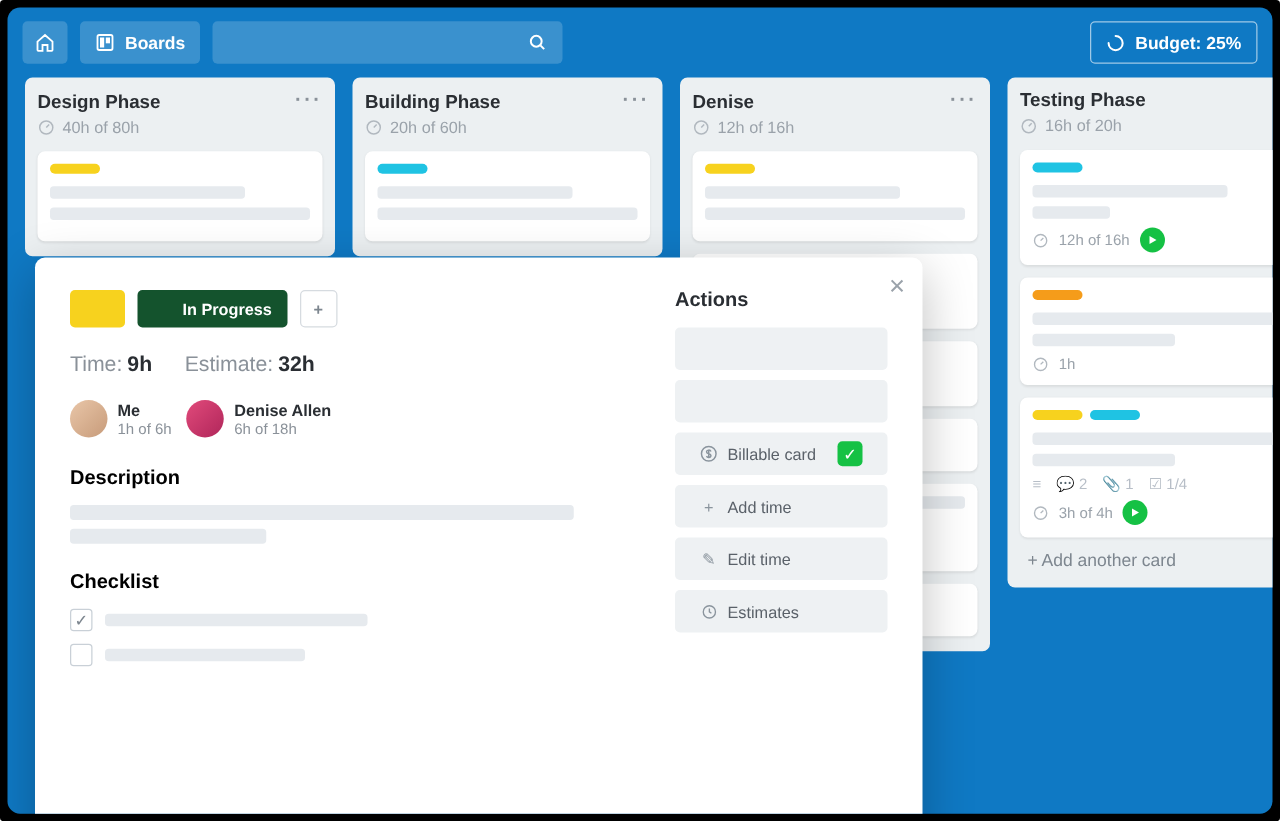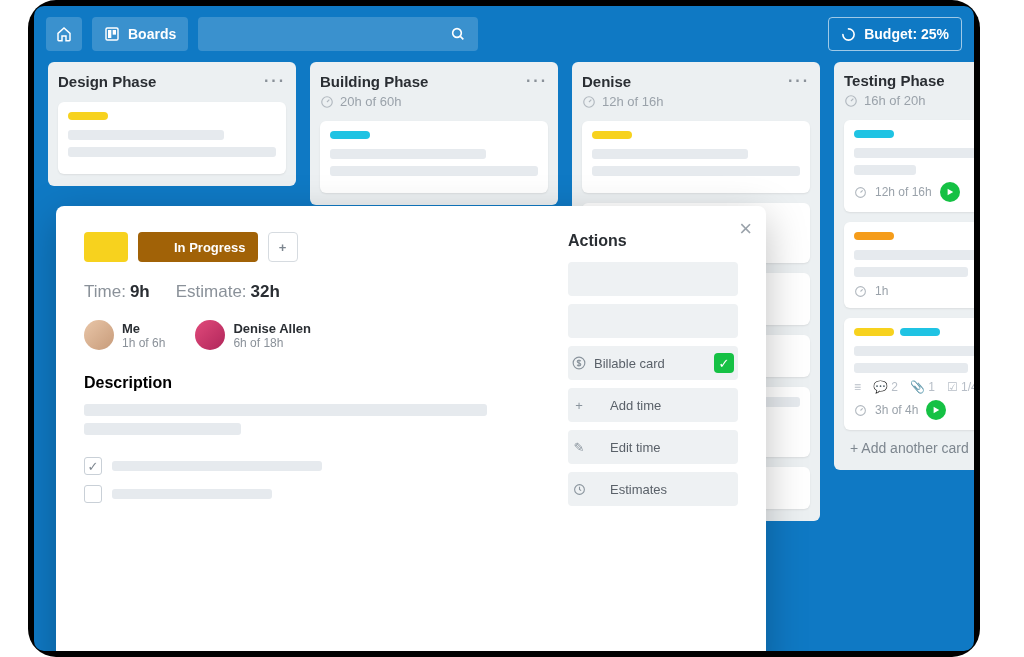--- a/index.html
+++ b/index.html
@@ -1,17 +1,17 @@
 <!DOCTYPE html>
 <html><head>
 <meta charset="utf-8">
 <style>
 * { box-sizing: border-box; margin: 0; padding: 0; font-family: -apple-system, BlinkMacSystemFont, 'Segoe UI', Helvetica, Arial, sans-serif; }
 body { background: #fff; width: 1024px; height: 657px; overflow: hidden; }
-.shell { width: 952px; height: 657px; background: #000; border-radius: 28px; padding: 6px; margin-left: 28px; }
+.shell { width: 1024px; height: 657px; background: #000; border-radius: 3px; padding: 6px; }
 .app { width: 100%; height: 100%; background: #0f79c4; border-radius: 10px; overflow: hidden; position: relative; }
 
 
 .topbar { height: 56px; display: flex; align-items: center; padding: 0 12px; gap: 10px; }
 .tb-btn { height: 34px; display: inline-flex; align-items: center; gap: 8px; padding: 0 12px; border-radius: 4px; background: rgba(255,255,255,0.18); color: #fff; font-size: 14px; font-weight: 600; cursor: pointer; }
 .tb-btn.icon-only { padding: 0 10px; }
 .search { flex: 0 0 280px; height: 34px; background: rgba(255,255,255,0.18); border-radius: 4px; display: flex; align-items: center; justify-content: flex-end; padding: 0 12px; }
 .spacer { flex: 1; }
 .tb-outline { height: 34px; display: inline-flex; align-items: center; gap: 8px; padding: 0 12px; border-radius: 4px; color: #fff; border: 1px solid rgba(255,255,255,0.6); font-size: 14px; font-weight: 600; cursor: pointer; }
 
@@ -41,38 +41,38 @@
 
 
 .modal { position: absolute; left: 22px; top: 200px; width: 710px; height: 470px; background: #fff; border-radius: 8px; box-shadow: 0 12px 40px rgba(0,0,0,0.25); padding: 26px 28px; display: flex; gap: 36px; }
 .modal .close { position: absolute; top: 10px; right: 14px; color: #9aa2aa; font-size: 22px; font-weight: 300; cursor: pointer; }
 .modal-left { flex: 1; }
 .modal-right { width: 170px; }
 .task-title { font-size: 24px; font-weight: 800; color: #2a2e33; margin-bottom: 18px; }
 .tag-row { display: flex; gap: 10px; align-items: center; margin-bottom: 20px; }
 .tag { height: 30px; border-radius: 4px; display: inline-flex; align-items: center; padding: 0 12px; font-size: 13px; font-weight: 600; }
 .tag.yellow-solid { background: #f7d21e; width: 44px; }
-.tag.cyan-solid { background: #a16207; color: #fff; padding-left: 36px; }
+.tag.cyan-solid { background: #14532d; color: #fff; padding-left: 36px; }
 .tag.add { width: 30px; justify-content: center; border: 1px solid #d6dbe0; color: #7d868f; cursor: pointer; }
 .stats { display: flex; gap: 26px; color: #8a9199; font-size: 17px; margin-bottom: 18px; }
 .stats b { color: #2a2e33; font-weight: 800; margin-left: 4px; }
-.people { display: flex; gap: 30px; margin-bottom: 24px; }
+.people { display: flex; gap: 12px; margin-bottom: 24px; }
 .person { display: flex; gap: 8px; align-items: center; }
 .avatar { width: 30px; height: 30px; border-radius: 50%; background: #d6dbe0; display: inline-block; }
 .avatar.a1 { background: linear-gradient(135deg,#e9c6a8,#c79b7a); }
 .avatar.a2 { background: linear-gradient(135deg,#cfc1a0,#9d8a66); }
 .avatar.a3 { background: linear-gradient(135deg,#e14a7b,#b0265a); }
 .p-name { font-size: 13px; font-weight: 700; color: #2a2e33; }
 .p-sub { font-size: 12px; color: #8a9199; }
 .section-h { font-size: 16px; font-weight: 800; color: #000000; margin-bottom: 12px; }
 .checklist-item { display: flex; align-items: center; gap: 10px; margin-bottom: 10px; }
 .checkbox { width: 18px; height: 18px; border-radius: 3px; border: 1.5px solid #c9d0d7; display: inline-flex; align-items: center; justify-content: center; color: #7d868f; font-size: 13px; }
 .check-ph { height: 10px; background: #e6eaee; border-radius: 3px; width: 210px; }
 .actions-title, .tt-title { font-size: 16px; font-weight: 800; color: #2a2e33; margin-bottom: 12px; }
-.action-btn { height: 34px; background: #eef1f3; border-radius: 4px; display: flex; align-items: center; gap: 24px; padding: 0 4px; font-size: 13px; color: #5a6169; margin-bottom: 8px; cursor: pointer; }
+.action-btn { height: 34px; background: #eef1f3; border-radius: 4px; display: flex; align-items: center; gap: 8px; padding: 0 20px; font-size: 13px; color: #5a6169; margin-bottom: 8px; cursor: pointer; }
 .action-btn.placeholder { color: transparent; }
 .billable { display: flex; align-items: center; justify-content: space-between; }
 .bill-check { width: 20px; height: 20px; border-radius: 4px; background: #15c144; display: inline-flex; align-items: center; justify-content: center; color: #fff; font-size: 13px; }
 .start-btn { background: #15c144 !important; color: #fff !important; font-weight: 700; justify-content: center; }
 .icon-slot { width: 14px; display: inline-flex; justify-content: center; color: #8a949d; }
 
 svg { display: inline-block; }
 </style>
 </head>
 <body>
@@ -108,20 +108,27 @@
       <span>Budget: 25%</span>
     </div>
   </div>
 
   <div class="board">
 
     <div class="list">
       <div class="list-header">
         <div class="list-title">Design Phase</div>
         <div class="list-menu">···</div>
+      </div>
+      <div class="list-meta">
+        <svg width="14" height="14" viewBox="0 0 24 24" fill="none" stroke="#b1b8bf" stroke-width="2">
+              <circle cx="12" cy="12" r="9"></circle>
+              <path d="M12 12l4-4"></path>
+            </svg>
+        <span>40h of 80h</span>
       </div>
       <div class="cards">
         <div class="card">
           <div class="labels">
                 <span class="label yellow"></span>
               </div>
           <div class="ph-line mid"></div>
           <div class="ph-line"></div>
         </div>
       </div>
@@ -293,20 +300,21 @@
           <span class="avatar a3"></span>
           <div>
                 <div class="p-name">Denise Allen</div>
                 <div class="p-sub">6h of 18h</div>
               </div>
         </div>
       </div>
       <div class="section-h">Description</div>
       <div class="ph-line" style="width:90%;height:12px"></div>
       <div class="ph-line" style="width:35%;height:12px;margin-bottom:22px"></div>
+      <div class="section-h">Checklist</div>
       <div class="checklist-item">
         <span class="checkbox">✓</span>
         <span class="check-ph"></span>
       </div>
       <div class="checklist-item">
         <span class="checkbox"></span>
         <span class="check-ph" style="width:160px"></span>
       </div>
     </div>
 

